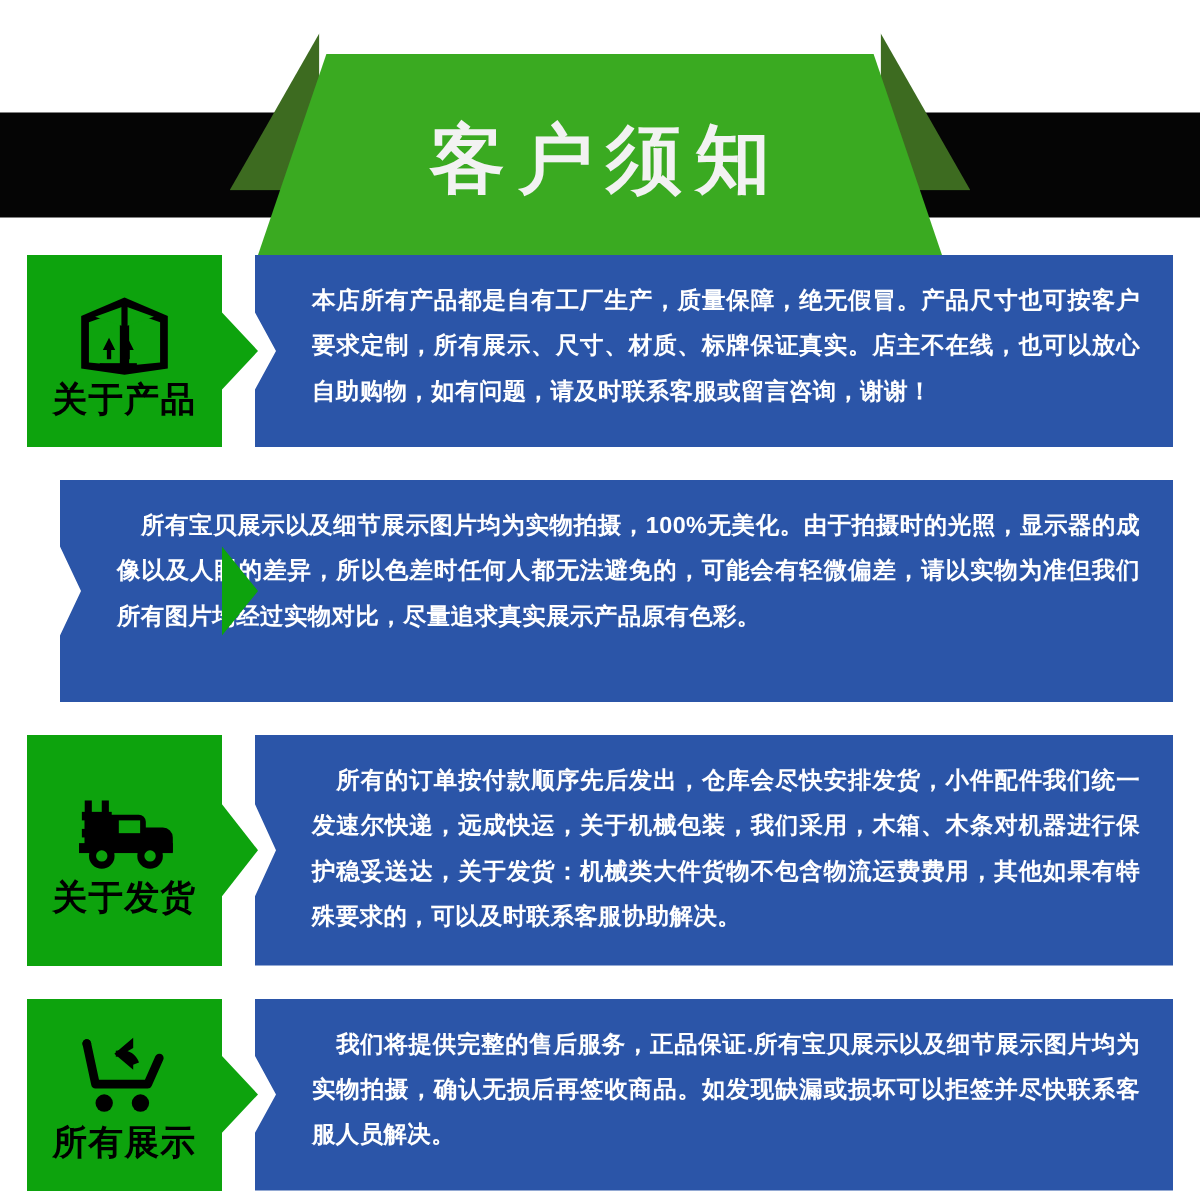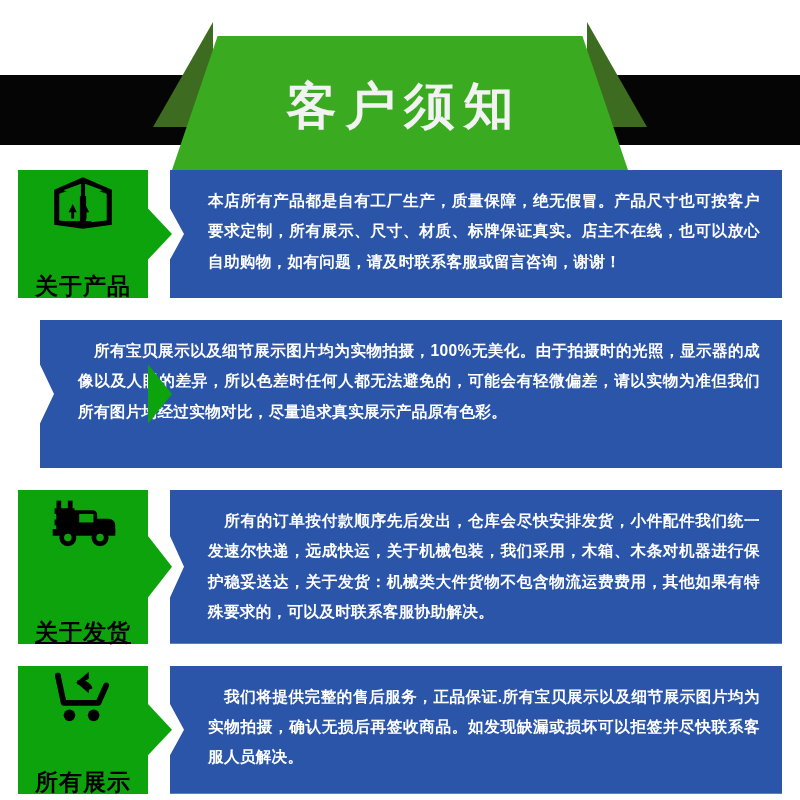--- a/index.html
+++ b/index.html
@@ -80,21 +80,21 @@
     padding-left: 18px;
   }
   .icon-box {
     position: relative;
     width: 130px;
     flex: 0 0 130px;
     background: #0da30d;
     display: flex;
     flex-direction: column;
     align-items: center;
-    justify-content: space-between;
+    justify-content: center;
     z-index: 3;
   }
   .icon-glyph {
     width: 72px;
     height: 62px;
     display: flex;
     align-items: center;
     justify-content: center;
     margin-bottom: 2px;
   }
@@ -137,21 +137,21 @@
     text-align: justify;
     text-justify: inter-character;
   }
 
   .sec-1 .text-panel { min-height: 128px; }
   .sec-2 .text-panel { min-height: 148px; }
   .sec-3 .text-panel { min-height: 148px; }
   .sec-4 .text-panel { min-height: 128px; }
   .sec-1 .icon-box { min-height: 128px; }
   .sec-2 .icon-box { min-height: 148px; }
-  .sec-3 .icon-box { min-height: 148px; text-decoration: underline; }
+  .sec-3 .icon-box { min-height: 148px; }
   .sec-4 .icon-box { min-height: 128px; }
 </style>
 </head>
 <body>
 
 <div id="header-banner">
   <div class="black-bar"></div>
   <div class="fold fold-left"></div>
   <div class="fold fold-right"></div>
   <div class="ribbon-face">

